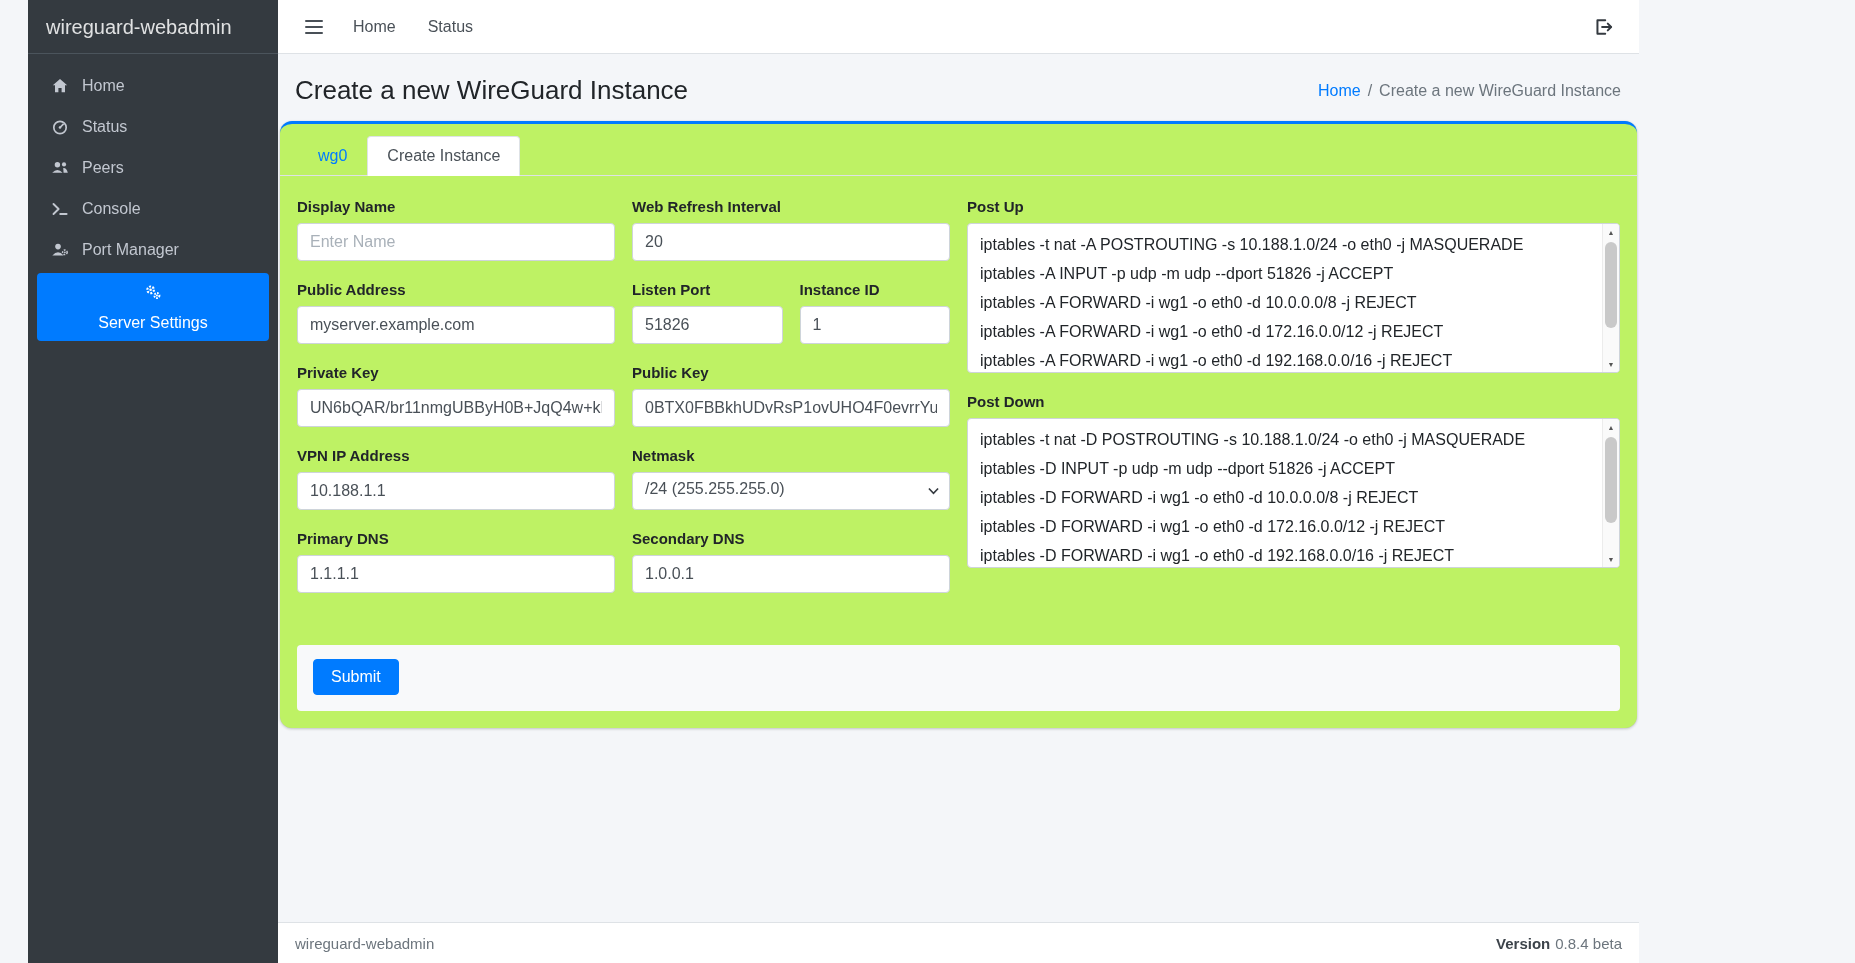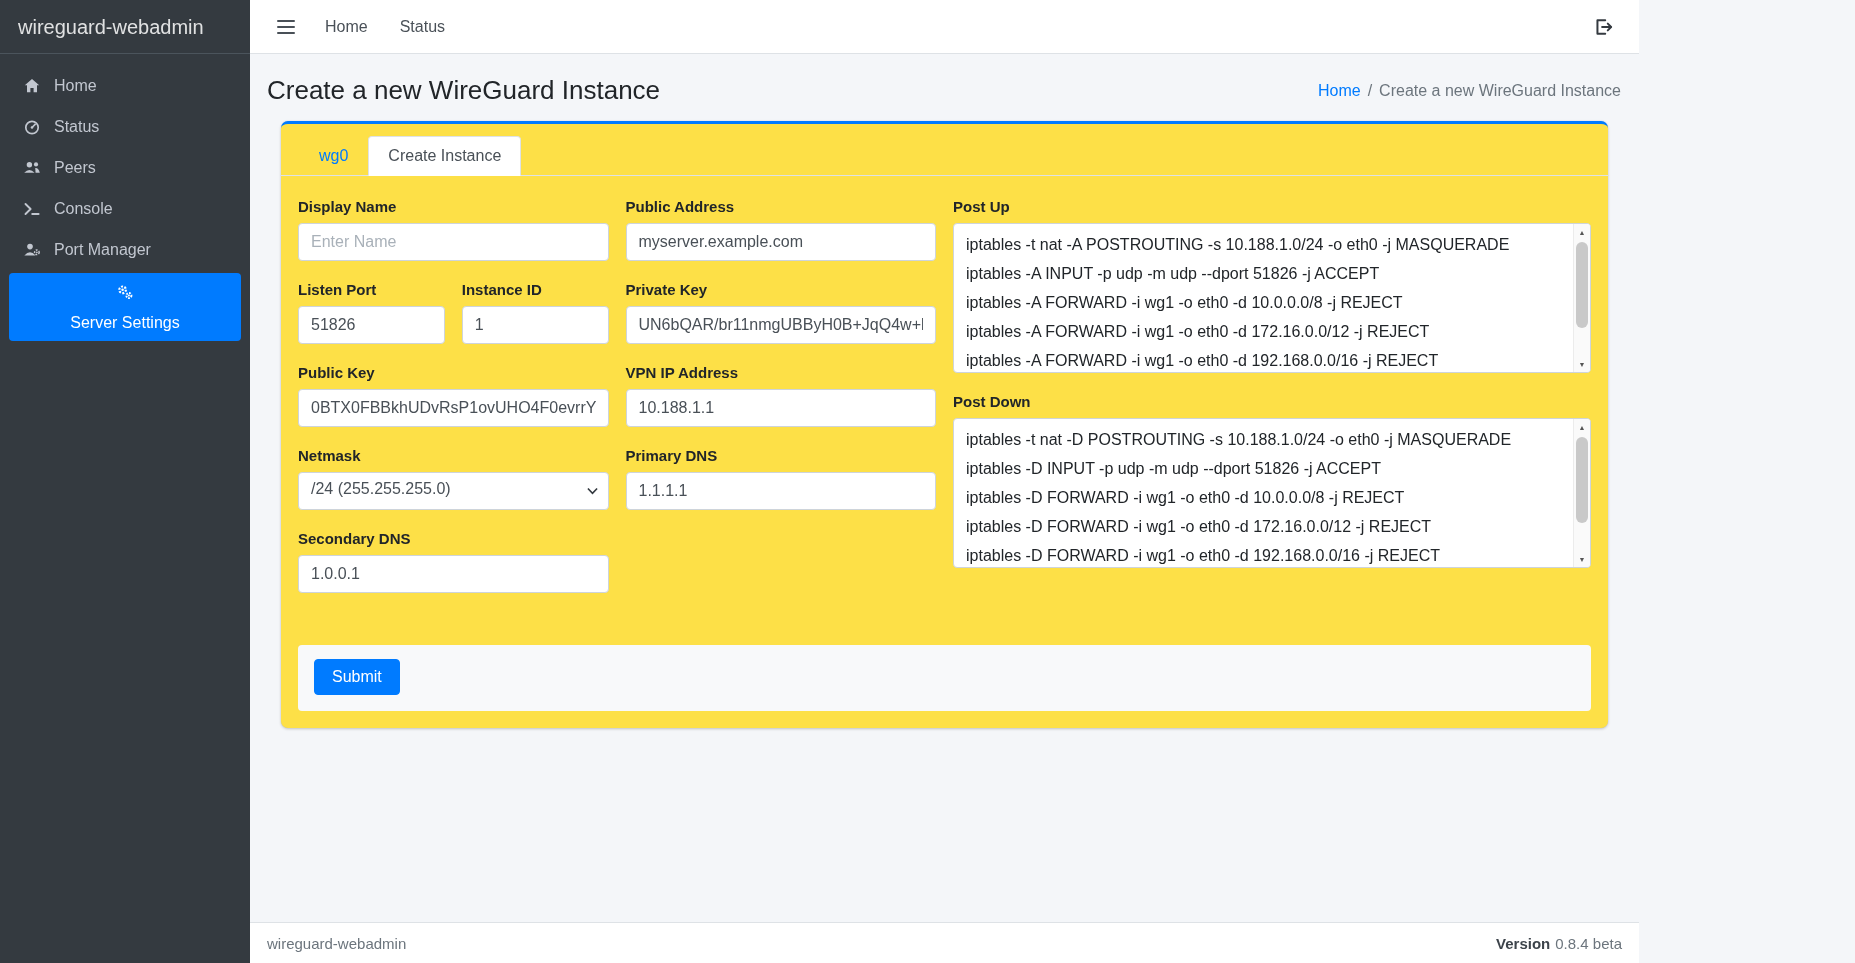--- a/index.html
+++ b/index.html
@@ -7,20 +7,21 @@
   body {
     font-family: "Liberation Sans", "DejaVu Sans", sans-serif;
     font-size: 16px;
     color: #212529;
     background: #f4f6f9;
   }
   .screen {
     width: 1639px; height: 963px;
     display: flex; overflow: hidden;
     background: #f4f6f9;
+    padding-left: 28px;
   }
 
   
   .sidebar {
     flex: 0 0 250px; width: 250px;
     background: #343a40;
     display: flex; flex-direction: column;
   }
   .brand {
     height: 54px; line-height: 54px;
@@ -62,24 +63,24 @@
     display: flex; align-items: center; justify-content: space-between;
     padding: 21px 18px 15px 17px;
   }
   .page-title { margin: 0; font-size: 26px; font-weight: 500; color: #212529; }
   .breadcrumb { font-size: 16px; color: #6c757d; white-space: nowrap; }
   .breadcrumb .bc-link { color: #007bff; cursor: pointer; text-decoration: none; }
   .bc-sep { margin: 0 7px; color: #6c757d; }
 
   
   .card {
-    margin: 0 31px;
-    background: #fde047;
+    margin: 0 2px;
+    background: #bef264;
     border-top: 3px solid #007bff;
-    border-radius: 7px;
+    border-radius: 12px;
     box-shadow: 0 0 1px rgba(0,0,0,.125), 0 1px 3px rgba(0,0,0,.2);
   }
   .card-tabs {
     display: flex; align-items: flex-end;
     padding: 12px 18px 0;
     border-bottom: 1px solid #dee2e6;
   }
   .tab {
     padding: 10px 19px; font-size: 16px;
     margin-bottom: -1px;
@@ -289,20 +290,24 @@
         <div class="card-body">
           <div class="form-row">
 
             <div class="form-left">
 
               <div class="field">
                 <label class="field-label">Display Name</label>
                 <input class="input" type="text" placeholder="Enter Name" style="">
               </div>
 
+              <div class="field">
+                <label class="field-label">Web Refresh Interval</label>
+                <input class="input" type="text" value="20" style="">
+              </div>
 
               <div class="field">
                 <label class="field-label">Public Address</label>
                 <input class="input" type="text" value="myserver.example.com" style="">
               </div>
 
               <div class="field">
                 <div class="split">
                   <div>
                     <label class="field-label">Listen Port</label>

